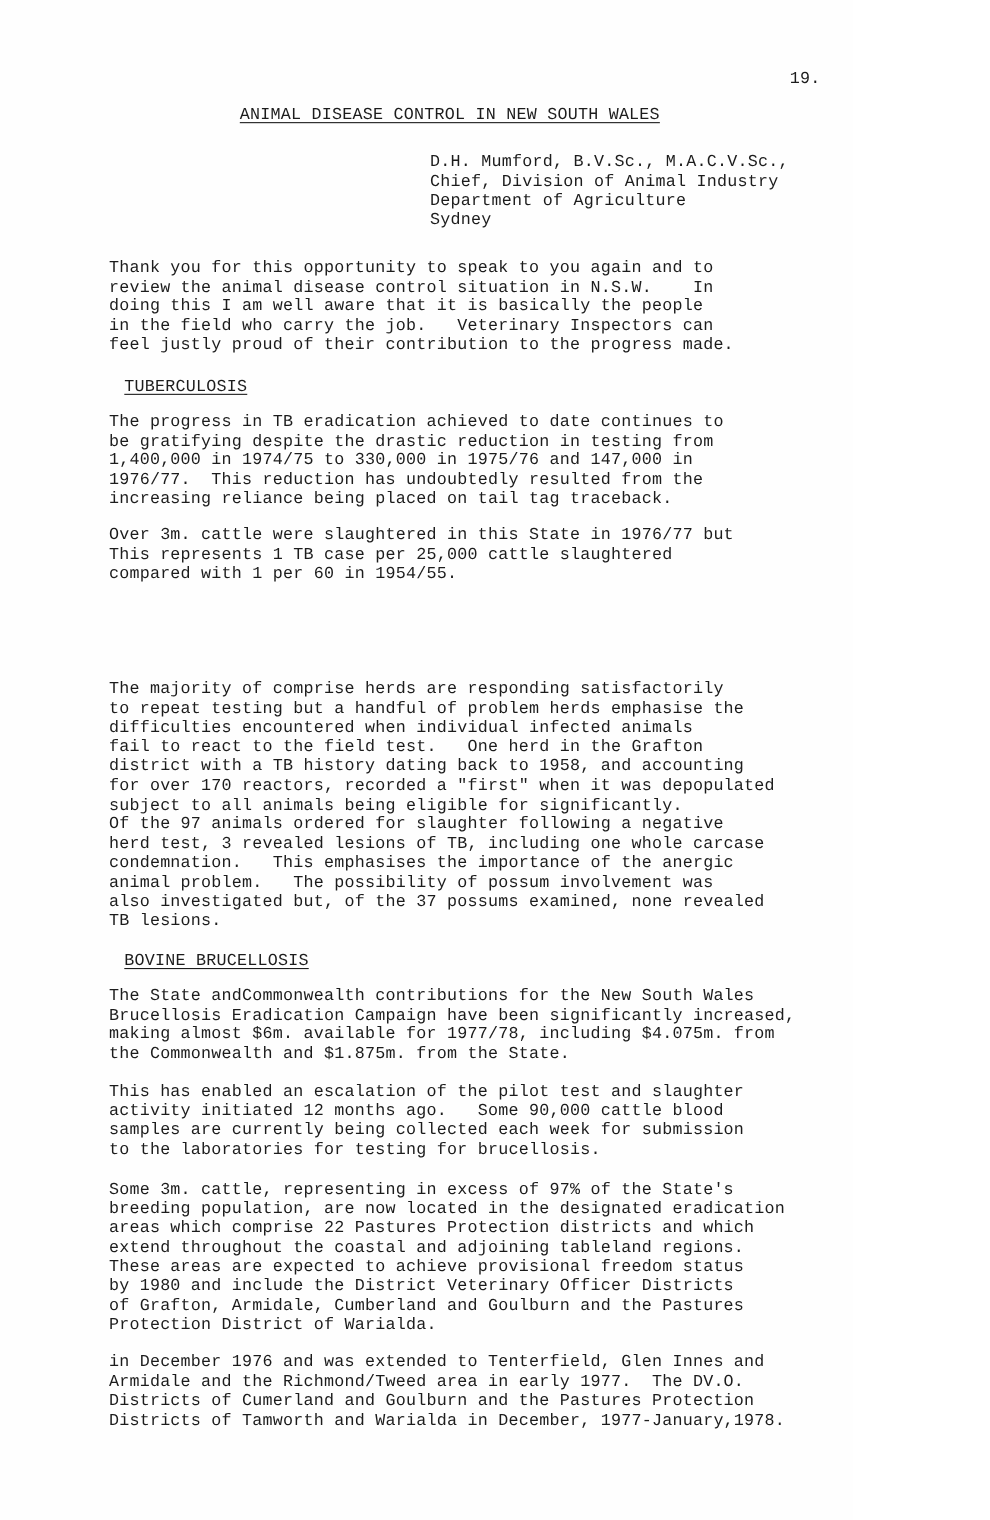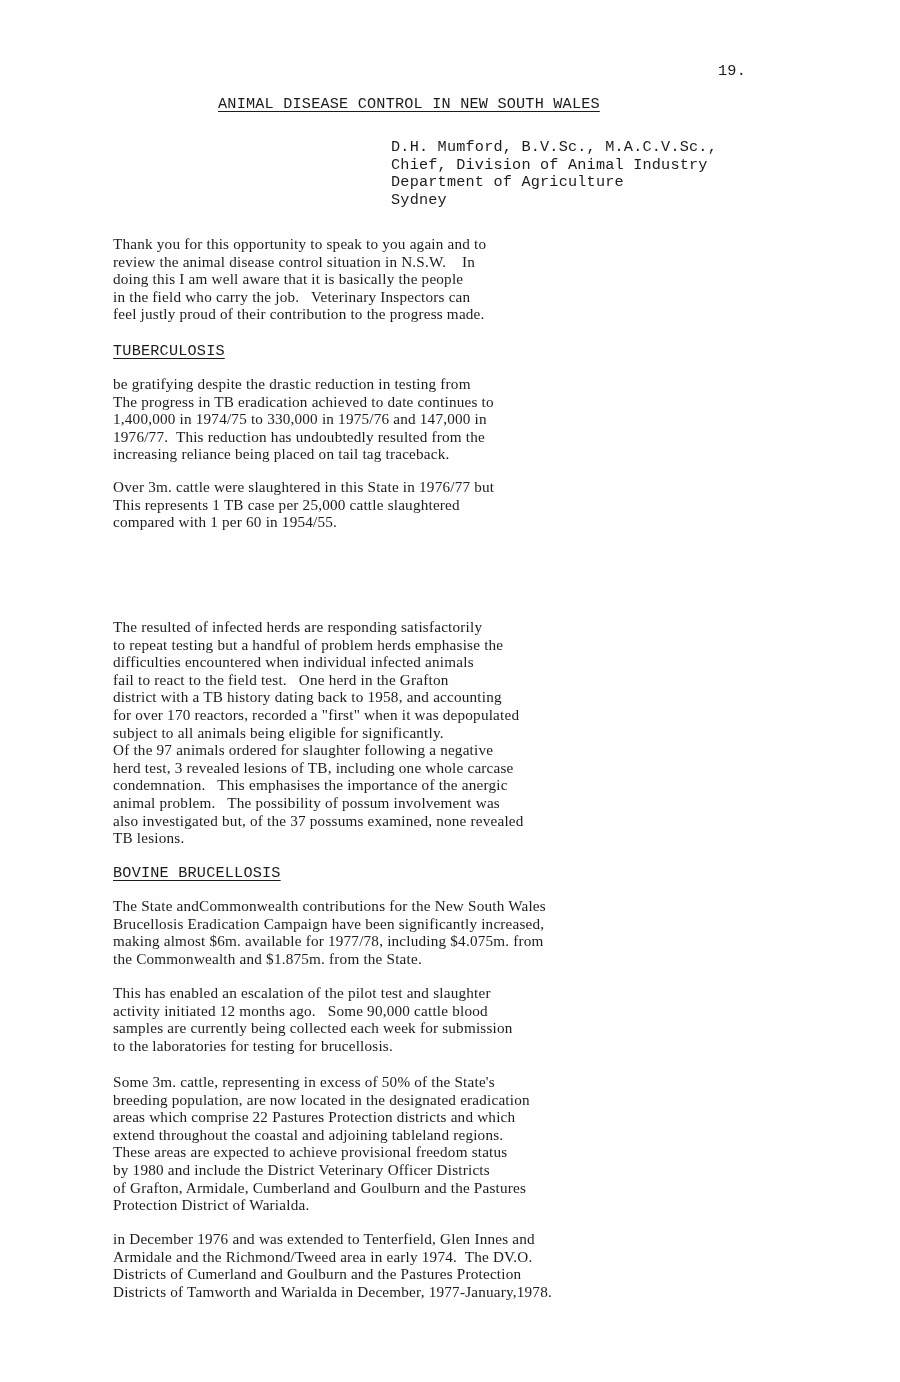--- a/index.html
+++ b/index.html
@@ -3,21 +3,21 @@
 <meta charset="utf-8">
 <style>
   html, body { margin: 0; padding: 0; background: #ffffff; }
   body { width: 900px; height: 1382px; position: relative; overflow: hidden; }
   .page { position: absolute; left: 0; top: 0; width: 775px; height: 1382px; background: #fefefe; }
   .tw { font-family: "Liberation Mono", "DejaVu Sans Mono", monospace; font-size: 15.2px; color: #1c1c1c; letter-spacing: 0.2px; }
   .page-number { position: absolute; left: 718px; top: 62px; }
   .doc-title { position: absolute; left: 218px; top: 95px; text-decoration: underline; text-underline-offset: 3px; }
   .author-block { position: absolute; left: 391px; top: 139px; line-height: 17.6px; }
   .author-block div { white-space: pre; }
-  .para { position: absolute; left: 113px; line-height: 17.6px; font-family: Liberation Serif, serif; }
+  .para { position: absolute; left: 99px; line-height: 17.6px; }
   .para div { white-space: pre; }
   .heading { position: absolute; left: 113px; text-decoration: underline; text-underline-offset: 3px; }
 </style>
 </head>
 <body>
 
 <div class="page">
 
   <div class="tw page-number">19.</div>
 
@@ -34,36 +34,36 @@
     <div>Thank you for this opportunity to speak to you again and to</div>
     <div>review the animal disease control situation in N.S.W.    In</div>
     <div>doing this I am well aware that it is basically the people</div>
     <div>in the field who carry the job.   Veterinary Inspectors can</div>
     <div>feel justly proud of their contribution to the progress made.</div>
   </div>
 
   <div class="tw heading" style="top:342px">TUBERCULOSIS</div>
 
   <div class="tw para" style="top:375px">
+    <div>The progress in TB eradication achieved to date continues to</div>
     <div>be gratifying despite the drastic reduction in testing from</div>
-    <div>The progress in TB eradication achieved to date continues to</div>
     <div>1,400,000 in 1974/75 to 330,000 in 1975/76 and 147,000 in</div>
     <div>1976/77.  This reduction has undoubtedly resulted from the</div>
     <div>increasing reliance being placed on tail tag traceback.</div>
   </div>
 
   <div class="tw para" style="top:478px">
     <div>Over 3m. cattle were slaughtered in this State in 1976/77 but</div>
     <div>This represents 1 TB case per 25,000 cattle slaughtered</div>
     <div>compared with 1 per 60 in 1954/55.</div>
   </div>
 
 
   <div class="tw para" style="top:618px">
-    <div>The resulted of infected herds are responding satisfactorily</div>
+    <div>The majority of comprise herds are responding satisfactorily</div>
     <div>to repeat testing but a handful of problem herds emphasise the</div>
     <div>difficulties encountered when individual infected animals</div>
     <div>fail to react to the field test.   One herd in the Grafton</div>
     <div>district with a TB history dating back to 1958, and accounting</div>
     <div>for over 170 reactors, recorded a "first" when it was depopulated</div>
     <div>subject to all animals being eligible for significantly.</div>
     <div>Of the 97 animals ordered for slaughter following a negative</div>
     <div>herd test, 3 revealed lesions of TB, including one whole carcase</div>
     <div>condemnation.   This emphasises the importance of the anergic</div>
     <div>animal problem.   The possibility of possum involvement was</div>
@@ -81,30 +81,30 @@
   </div>
 
   <div class="tw para" style="top:984px">
     <div>This has enabled an escalation of the pilot test and slaughter</div>
     <div>activity initiated 12 months ago.   Some 90,000 cattle blood</div>
     <div>samples are currently being collected each week for submission</div>
     <div>to the laboratories for testing for brucellosis.</div>
   </div>
 
   <div class="tw para" style="top:1073px">
-    <div>Some 3m. cattle, representing in excess of 50% of the State's</div>
+    <div>Some 3m. cattle, representing in excess of 97% of the State's</div>
     <div>breeding population, are now located in the designated eradication</div>
     <div>areas which comprise 22 Pastures Protection districts and which</div>
     <div>extend throughout the coastal and adjoining tableland regions.</div>
     <div>These areas are expected to achieve provisional freedom status</div>
     <div>by 1980 and include the District Veterinary Officer Districts</div>
     <div>of Grafton, Armidale, Cumberland and Goulburn and the Pastures</div>
     <div>Protection District of Warialda.</div>
   </div>
 
   <div class="tw para" style="top:1230px">
     <div>in December 1976 and was extended to Tenterfield, Glen Innes and</div>
-    <div>Armidale and the Richmond/Tweed area in early 1974.  The DV.O.</div>
+    <div>Armidale and the Richmond/Tweed area in early 1977.  The DV.O.</div>
     <div>Districts of Cumerland and Goulburn and the Pastures Protection</div>
     <div>Districts of Tamworth and Warialda in December, 1977-January,1978.</div>
   </div>
 
 </div>
 
 </body></html>

